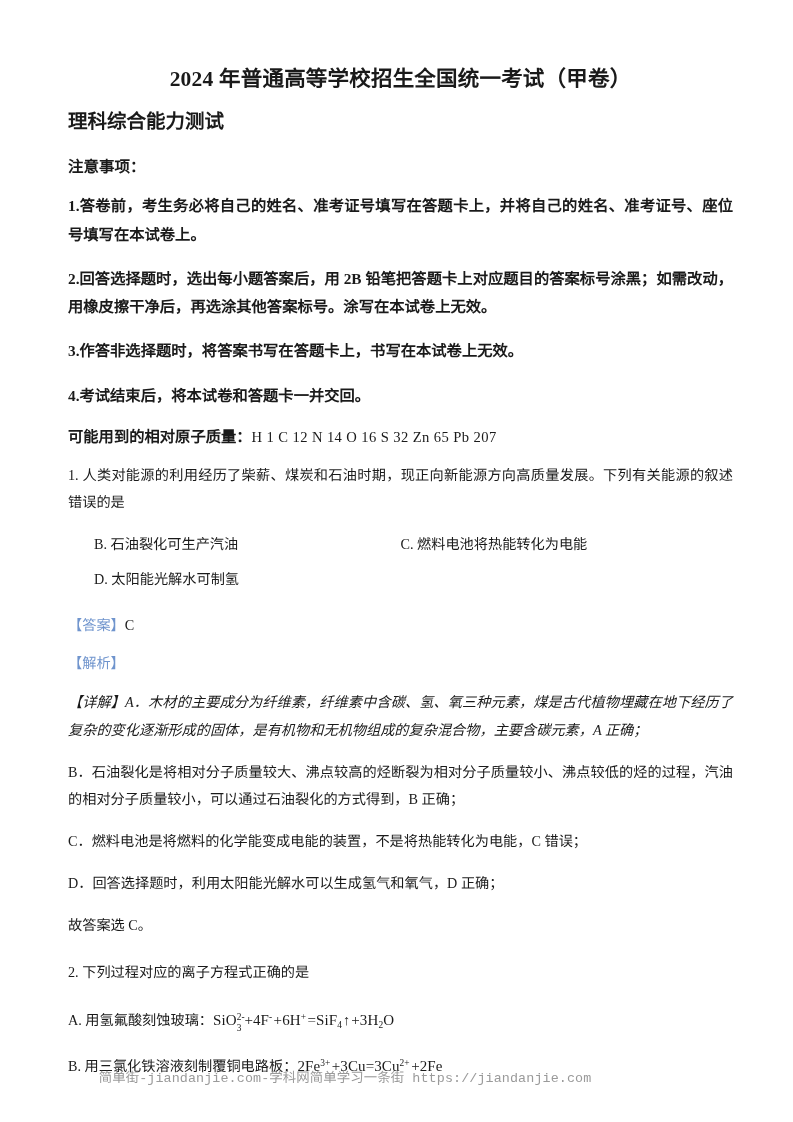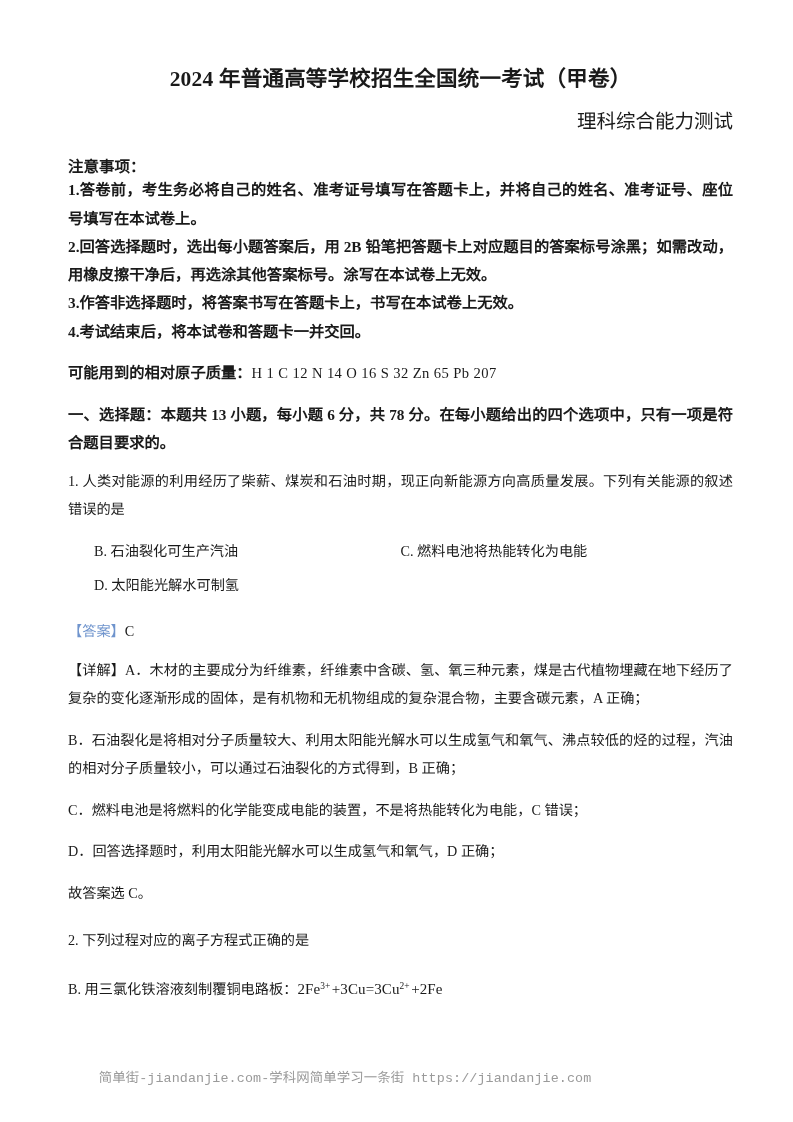--- a/index.html
+++ b/index.html
@@ -29,38 +29,38 @@
   
   .doc-title {
     text-align: center;
     font-weight: bold;
     font-size: 21.5px;
     line-height: 1.25;
     letter-spacing: .2px;
     margin: 6px 0 0 0;
   }
   .doc-subtitle {
-    text-align: right;
-    font-weight: normal;
+    text-align: left;
+    font-weight: bold;
     font-size: 19.5px;
     line-height: 1.3;
     margin: 16px 0 0 0;
   }
 
   
   .notice-title {
     font-weight: bold;
     font-size: 15.5px;
     margin: 20px 0 0 0;
   }
   .notice-item {
     font-weight: bold;
     font-size: 15.3px;
     line-height: 1.85;
-    margin: 0 0 0 0;
+    margin: 16px 0 0 0;
     text-align: justify;
     text-justify: inter-ideograph;
   }
   .atomic-line {
     font-weight: bold;
     font-size: 15.3px;
     line-height: 1.8;
     margin: 13px 0 0 0;
   }
   .atomic-line .masses {
@@ -124,21 +124,21 @@
   }
   .tag-line.tight { margin-top: 14px; }
 
   .expl {
     font-size: 14.2px;
     line-height: 1.95;
     margin-top: 13px;
     text-align: justify;
     text-justify: inter-ideograph;
   }
-  .expl.first { margin-top: 4px; }
+  .expl.first { margin-top: 4px; font-style: italic; }
   .expl .lbl { font-weight: normal; }
 
   
   .formula {
     font-family: "Liberation Serif", "DejaVu Serif", serif;
     font-size: 15px;
     letter-spacing: .1px;
     white-space: nowrap;
   }
   .formula sub {
@@ -194,41 +194,44 @@
   <h2 class="doc-subtitle">理科综合能力测试</h2>
 
   <p class="notice-title">注意事项：</p>
   <p class="notice-item">1.答卷前，考生务必将自己的姓名、准考证号填写在答题卡上，并将自己的姓名、准考证号、座位号填写在本试卷上。</p>
   <p class="notice-item">2.回答选择题时，选出每小题答案后，用 2B 铅笔把答题卡上对应题目的答案标号涂黑；如需改动，用橡皮擦干净后，再选涂其他答案标号。涂写在本试卷上无效。</p>
   <p class="notice-item">3.作答非选择题时，将答案书写在答题卡上，书写在本试卷上无效。</p>
   <p class="notice-item">4.考试结束后，将本试卷和答题卡一并交回。</p>
 
   <p class="atomic-line"><span>可能用到的相对原子质量：</span><span class="masses">H 1  C 12  N 14  O 16  S 32  Zn 65  Pb 207</span></p>
 
-  <p class="section-head">一、选择题：本题共 13 小题，每小题 6 分，共 78 分。在每小题给出的四个选项中，只有一项是符合题目要求的。</p>
 
   <p class="q-stem"><span>1.</span> <span>人类对能源的利用经历了柴薪、煤炭和石油时期，现正向新能源方向高质量发展。下列有关能源的叙述错误的是</span></p>
 
   <div class="opt-grid">
     <div class="opt right">B. 石油裂化可生产汽油</div>
     <div class="opt">C. 燃料电池将热能转化为电能</div>
     <div class="opt right">D. 太阳能光解水可制氢</div>
   </div>
 
   <p class="tag-line"><span class="tag">【答案】</span><span>C</span></p>
 
+  <p class="tag-line tight"><span class="tag">【解析】</span></p>
 
   <p class="expl first"><span class="lbl">【详解】</span><span>A．木材的主要成分为纤维素，纤维素中含碳、氢、氧三种元素，煤是古代植物埋藏在地下经历了复杂的变化逐渐形成的固体，是有机物和无机物组成的复杂混合物，主要含碳元素，A 正确；</span></p>
-  <p class="expl">B．石油裂化是将相对分子质量较大、利用太阳能光解水可以生成氢气和氧气、沸点较低的烃的过程，汽油的相对分子质量较小，可以通过石油裂化的方式得到，B 正确；</p>
+  <p class="expl">B．石油裂化是将相对分子质量较大、沸点较高的烃断裂为相对分子质量较小、沸点较低的烃的过程，汽油的相对分子质量较小，可以通过石油裂化的方式得到，B 正确；</p>
   <p class="expl">C．燃料电池是将燃料的化学能变成电能的装置，不是将热能转化为电能，C 错误；</p>
   <p class="expl">D．回答选择题时，利用太阳能光解水可以生成氢气和氧气，D 正确；</p>
   <p class="expl">故答案选 C。</p>
 
   <p class="q-stem-2"><span>2.</span> <span>下列过程对应的离子方程式正确的是</span></p>
 
+  <div class="opt-block">
+    <span>A. 用氢氟酸刻蚀玻璃：</span><span class="formula">SiO<span class="ion"><i class="up">2-</i><i class="dn">3</i></span>&nbsp;&nbsp;+4F<sup>-</sup> +6H<sup>+</sup> =SiF<sub>4</sub><span class="updown">↑</span>+3H<sub>2</sub>O</span>
+  </div>
 
   <div class="opt-block">
     <span>B. 用三氯化铁溶液刻制覆铜电路板：</span><span class="formula">2Fe<sup>3+</sup> +3Cu=3Cu<sup>2+</sup> +2Fe</span>
   </div>
 
 </div>
 
 <div class="footer">简单街-jiandanjie.com-学科网简单学习一条街 https://jiandanjie.com</div>
 
 </body></html>

